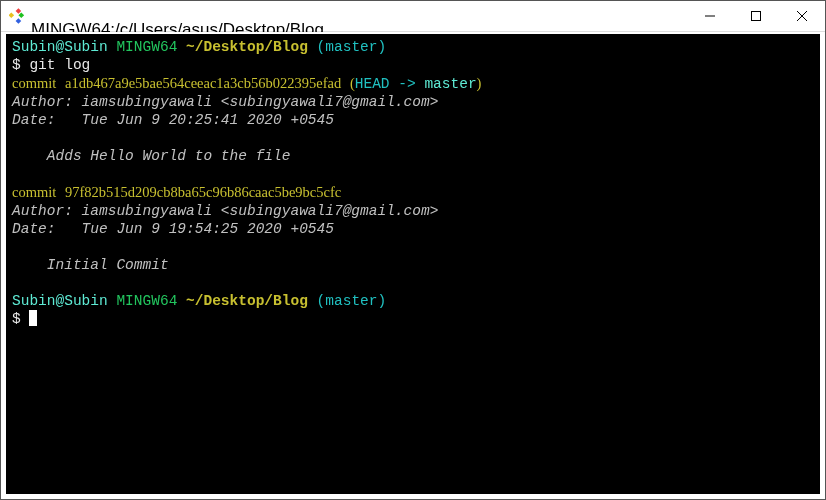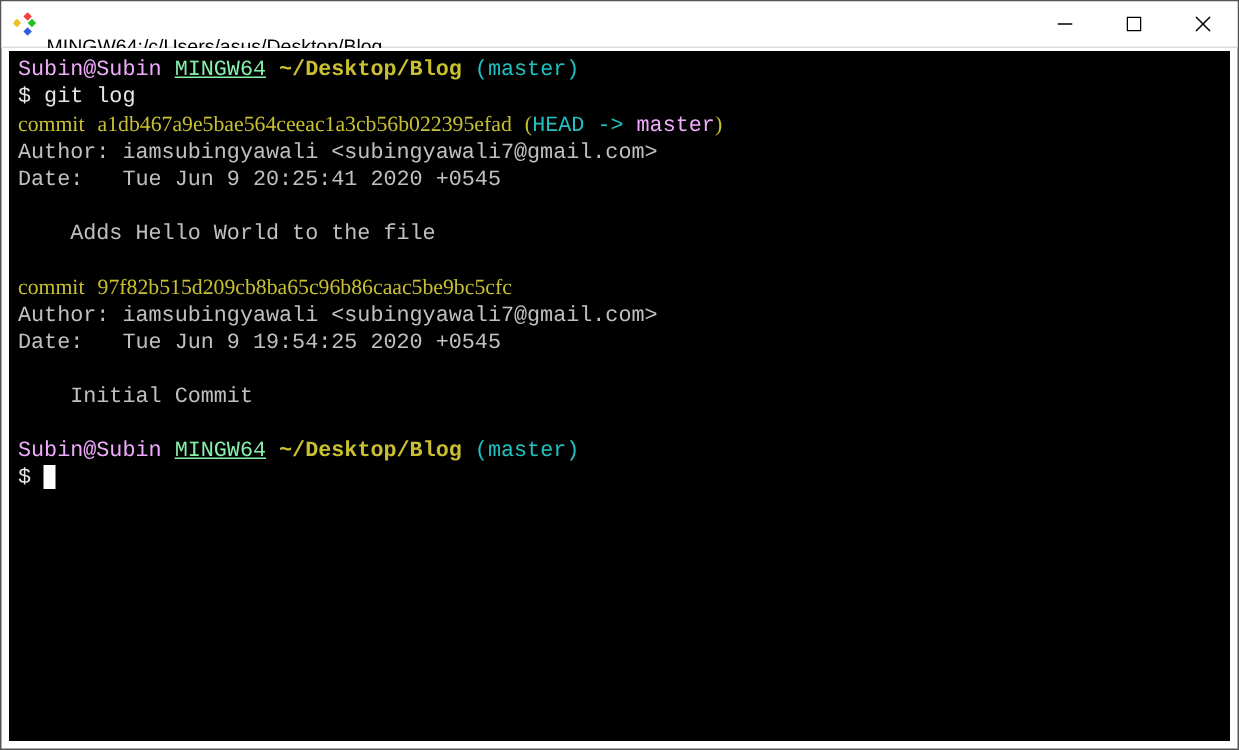--- a/index.html
+++ b/index.html
@@ -28,21 +28,21 @@
     }
     .titlebar-icon {
       width: 16px;
       height: 16px;
       margin-left: 8px;
       margin-right: 6px;
       position: relative;
     }
     .titlebar-icon svg { width: 16px; height: 16px; }
     .titlebar-title {
-      font-size: 13px;
+      font-size: 17px;
       color: #000;
       flex: 1;
       white-space: nowrap;
       overflow: hidden;
       margin-top: 28px;
     }
     .window-controls { display: flex; height: 100%; }
     .window-btn {
       width: 46px;
       height: 100%;
@@ -58,26 +58,26 @@
       border: 5px solid #fff;
       border-top: 2px solid #fff;
       padding: 4px 6px;
       font-family: "Consolas", "Courier New", monospace;
       font-size: 14.5px;
       line-height: 18px;
       color: #c0c0c0;
       white-space: pre;
       overflow: hidden;
     }
-    .t-green { color: #f0abfc; }
-    .t-magenta { color: #86efac; text-decoration: underline; }
+    .t-green { color: #5eead4; }
+    .t-magenta { color: #22c55e; }
     .t-yellow-path { color: #c8c030; font-weight: bold; text-align: center; }
     .t-cyan { color: #20c0c0; }
     .t-white { color: #e8e8e8; }
-    .t-gray { color: #c0c0c0; }
+    .t-gray { color: #c0c0c0; font-style: italic; }
     .t-yellow { color: #c8c030; font-family: Liberation Serif, serif; }
     .cursor {
       display: inline-block;
       width: 8px;
       height: 16px;
       background: #fff;
       vertical-align: text-bottom;
       margin-bottom: 1px;
     }
   </style>

